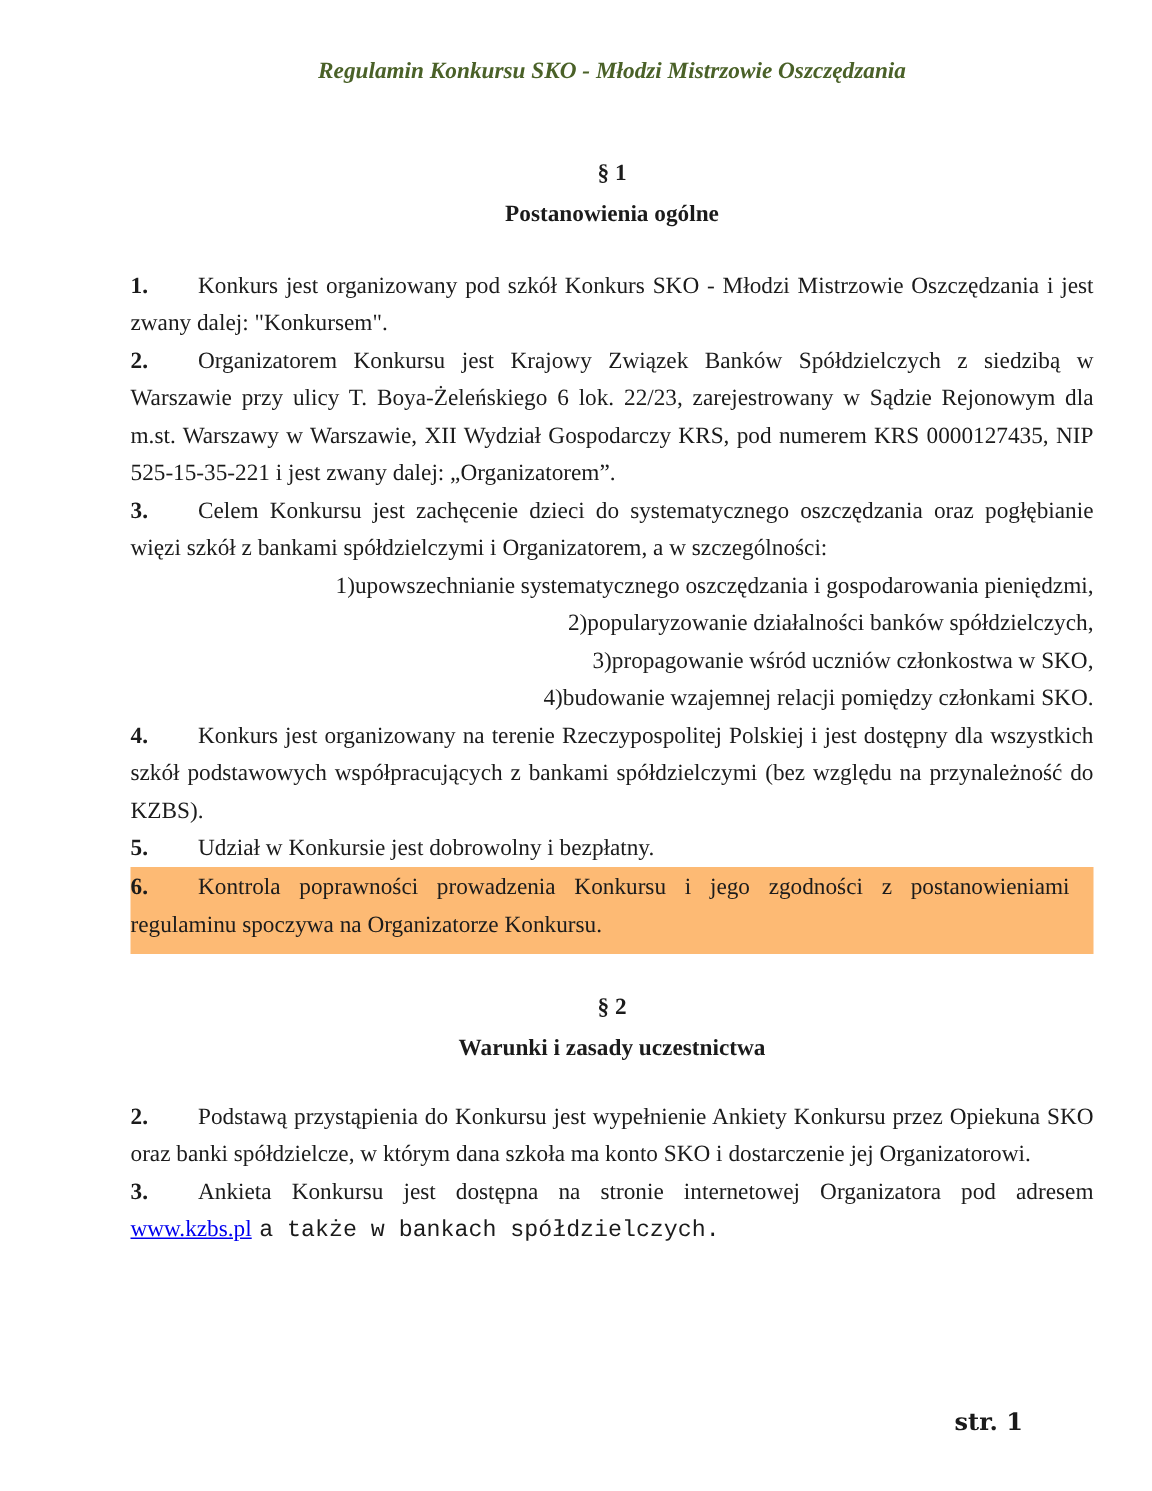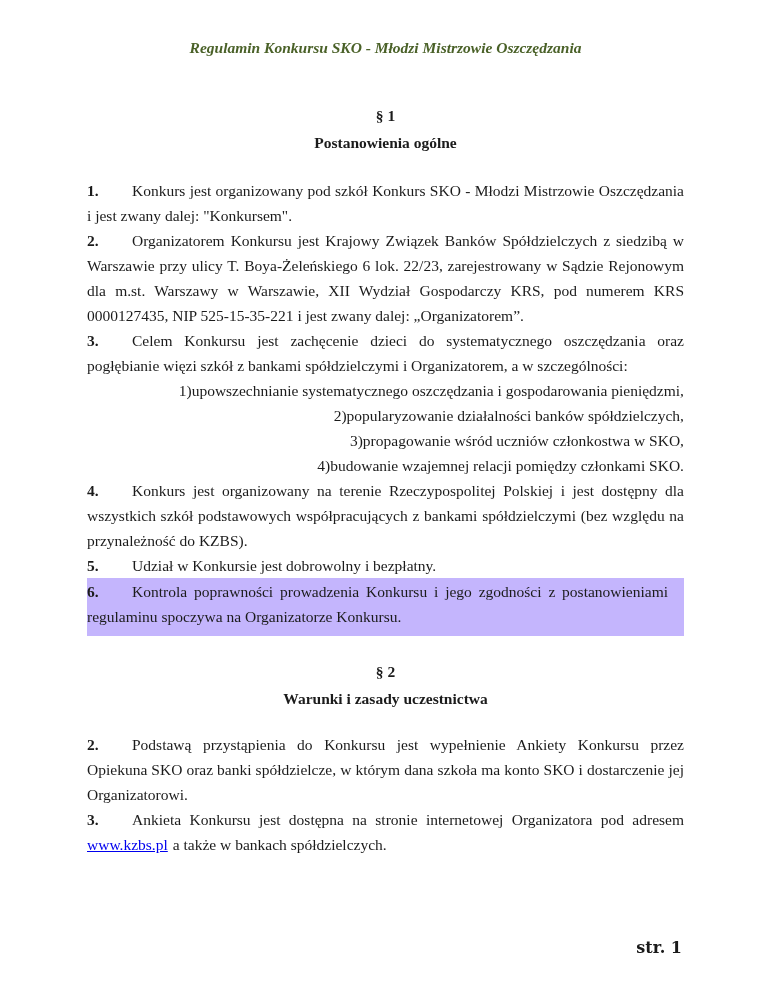--- a/index.html
+++ b/index.html
@@ -9,21 +9,21 @@
     height: 994px;
     background: #ffffff;
     font-family: "Liberation Serif", serif;
     font-size: 15.5px;
     line-height: 25px;
     color: #1b1b1b;
     overflow: hidden;
     box-sizing: border-box;
   }
   .content {
-    padding: 36px 84px 0 87px;
+    padding: 36px 39px 0 87px;
   }
   .doc-title {
     margin: 0 0 42px 0;
     text-align: center;
     font-size: 15.5px;
     line-height: 24px;
     font-weight: bold;
     font-style: italic;
     color: #4a6128;
   }
@@ -47,30 +47,30 @@
   p.subitem {
     margin: 0;
     text-align: right;
   }
   p.subitem .marker {
     display: inline-block;
     width: 26px;
   }
   .gap { margin-top: 9px; }
   .highlight {
-    background: #c4b5fd;
+    background: #fdba74;
     padding: 1px 16px 7px 0;
     margin-right: -16px;
   }
   a.link {
     color: #0000ee;
     text-decoration: underline;
     cursor: pointer;
   }
-  .after-link { margin-left: 5px; }
+  .after-link { margin-left: 5px; font-family: Liberation Mono, monospace; }
   .footer {
     position: absolute;
     right: 86px;
     bottom: 40px;
     font-family: "DejaVu Serif", serif;
     font-size: 16px;
     font-weight: bold;
     line-height: 13px;
     color: #1a1a1a;
   }

